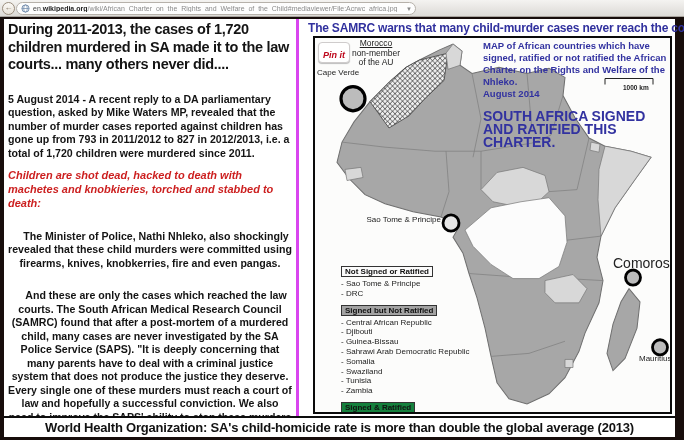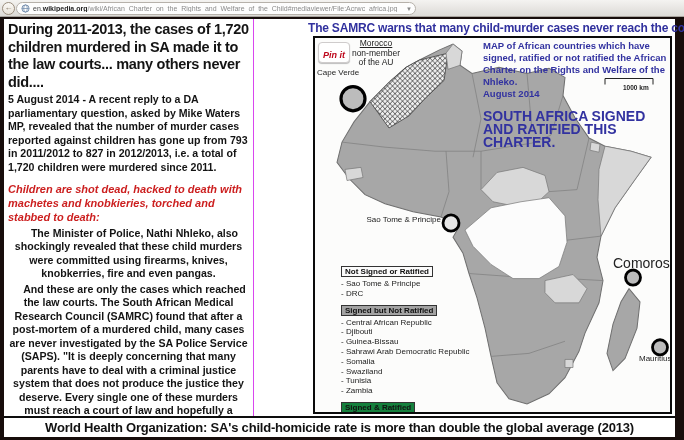--- a/index.html
+++ b/index.html
@@ -22,24 +22,24 @@
 
   
   .page { position:absolute; left:0; top:17px; width:684px; height:423px; background:#170d0b; }
   .sheet { position:absolute; left:4px; top:2px; right:9px; bottom:3px; background:#ffffff; }
 
   .footer-strip { position:absolute; left:0; right:0; bottom:0; height:21px; background:#fff;
     border-top:2px solid #0d0d0d; display:flex; align-items:center; justify-content:center;
     font-size:13px; font-weight:bold; color:#111; letter-spacing:-0.2px; white-space:nowrap; }
 
   
-  .article { position:absolute; left:0; top:0; width:250px; bottom:21px; padding:2px 4px 0 4px;
-    border-right:1px solid #d946ef; overflow:hidden; color:#141414; }
+  .article { position:absolute; left:0; top:0; width:295px; bottom:21px; padding:2px 4px 0 4px;
+    border-right:3px solid #d946ef; overflow:hidden; color:#141414; }
   .headline { font-size:14.5px; line-height:17.5px; font-weight:bold; letter-spacing:-0.3px; }
-  .para { font-size:10.6px; line-height:13.5px; font-weight:bold; margin-top:2px; }
+  .para { font-size:10.6px; line-height:13.5px; font-weight:bold; margin-top:19px; }
   .indent { text-indent:12px;text-align:center; }
   .red-lead { color:#cc1f1f; font-size:11px; line-height:14.2px; font-weight:bold;
     font-style:italic; margin-top:8px; }
   .source-url { font-size:6.3px; line-height:8.6px; font-weight:bold; color:#222;
     word-break:break-all; margin-top:1px; }
 
   
   .map-col { position:absolute; left:304px; right:0; top:0; bottom:21px; background:#fff; }
   .samrc-heading { margin-top:2px; text-align:center; font-size:12px; font-weight:bold;
     color:#31319e; letter-spacing:-0.2px; white-space:nowrap; }

